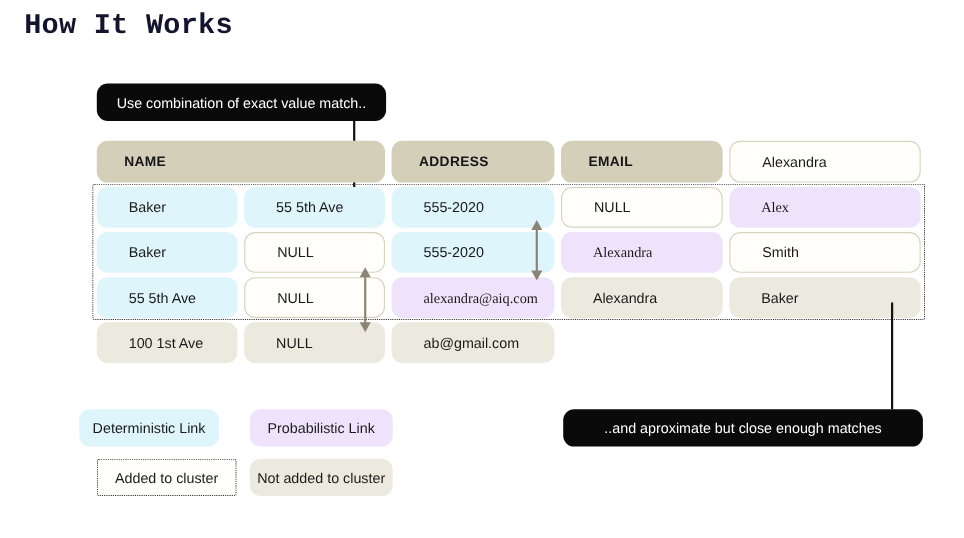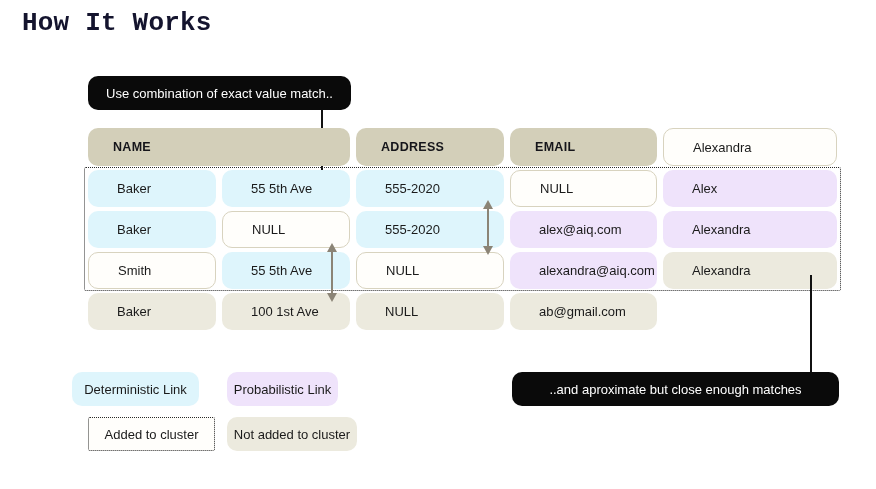--- a/index.html
+++ b/index.html
@@ -25,21 +25,21 @@
     border-radius:10px;display:flex;align-items:center;
     padding:0 25px;font-weight:700;font-size:12.5px;letter-spacing:0.3px;
     color:#15151a;
   }
   .h-name{grid-column:1 / span 2;}
   .cell{
     border-radius:10px;display:flex;align-items:center;
     padding:0 29px;font-size:13px;box-sizing:border-box;white-space:nowrap;
   }
   .c-det{background:var(--deterministic,#def5fc);}
-  .c-prob{background:var(--probabilistic,#efe3fb);}
+  .c-prob{background:var(--probabilistic,#efe3fb);font-family:Liberation Serif, serif;}
   .c-plain{background:var(--not-added,#eceade);}
   .c-added{background:var(--added-bg,#fffefb);border:1px solid var(--added-border,#d8d3bf);}
   
   .cluster-outline{
     position:absolute;left:84px;top:167px;width:757px;height:124px;
     border:1.5px dotted #2a2a2a;border-radius:2px;box-sizing:border-box;
     pointer-events:none;
   }
   
   .callout{
@@ -56,21 +56,21 @@
   
   .arrow{position:absolute;pointer-events:none;}
   .arrow-a{left:480px;top:200px;}
   .arrow-b{left:324px;top:243px;}
   
   .legend-pill{
     position:absolute;height:34px;border-radius:10px;box-sizing:border-box;
     display:flex;align-items:center;justify-content:center;font-size:13px;
   }
   .lg-det{left:72px;top:372px;width:127px;background:var(--deterministic,#def5fc);}
-  .lg-prob{left:227px;top:372px;width:111px;background:var(--probabilistic,#efe3fb);}
+  .lg-prob{left:227px;top:372px;width:130px;background:var(--probabilistic,#efe3fb);}
   .lg-added{left:88px;top:417px;width:127px;background:var(--added-bg,#fffefb);
             border:1.5px dotted #2a2a2a;border-radius:2px;}
   .lg-not{left:227px;top:417px;width:130px;background:var(--not-added,#eceade);}
 </style>
 </head>
 <body>
 
 <div id="stage">
 
   <h1 class="page-title">How It Works</h1>
@@ -86,21 +86,20 @@
     <div class="cell c-added">Alexandra</div>
     <div class="cell c-det">Baker</div>
     <div class="cell c-det">55 5th Ave</div>
     <div class="cell c-det">555-2020</div>
     <div class="cell c-added">NULL</div>
 
     <div class="cell c-prob">Alex</div>
     <div class="cell c-det">Baker</div>
     <div class="cell c-added">NULL</div>
     <div class="cell c-det">555-2020</div>
-    <div class="cell c-prob">alex@aiq.com</div>
 
     <div class="cell c-prob">Alexandra</div>
     <div class="cell c-added">Smith</div>
     <div class="cell c-det">55 5th Ave</div>
     <div class="cell c-added">NULL</div>
     <div class="cell c-prob">alexandra@aiq.com</div>
 
     <div class="cell c-plain">Alexandra</div>
     <div class="cell c-plain">Baker</div>
     <div class="cell c-plain">100 1st Ave</div>

